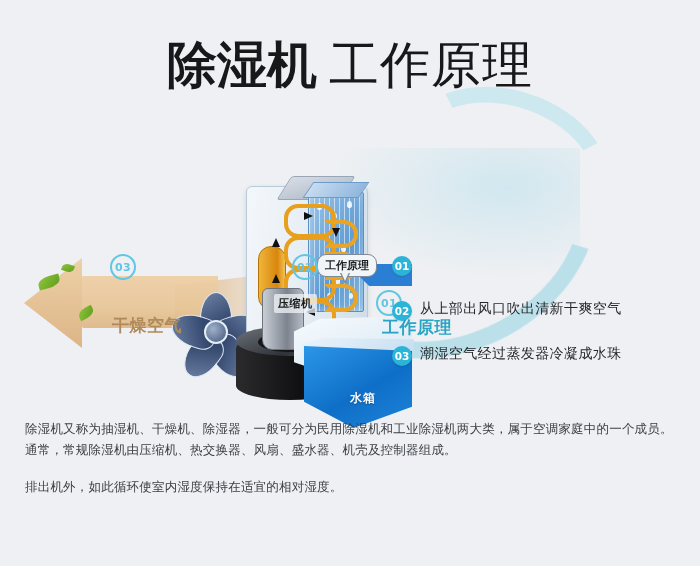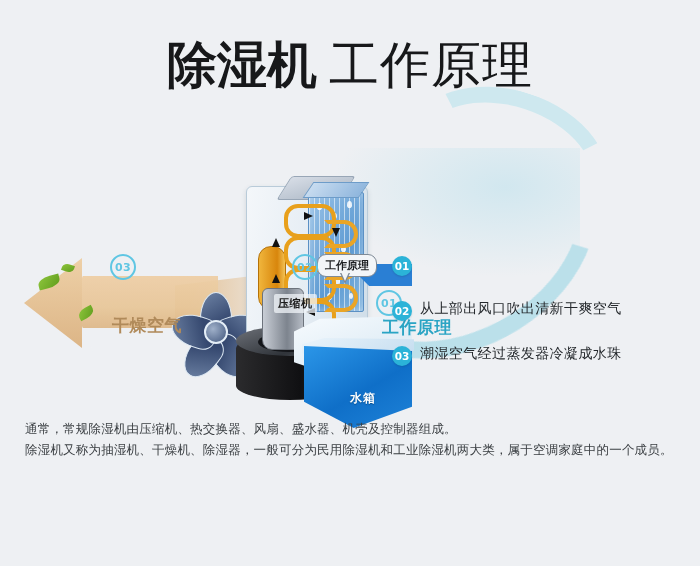--- a/index.html
+++ b/index.html
@@ -395,18 +395,19 @@
     <span class="stext">从上部出风口吹出清新干爽空气</span>
   </div>
   <div class="step">
     <span class="sbadge">03</span>
     <span class="stext">潮湿空气经过蒸发器冷凝成水珠</span>
   </div>
 </div>
 
 <div id="body-text">
   <div class="para">
+    <div class="pline">除湿机又称为抽湿机、干燥机、除湿器，一般可分为民用除湿机和工业除湿机两大类，属于空调家庭中的一个成员。</div>
     <div class="pline">通常，常规除湿机由压缩机、热交换器、风扇、盛水器、机壳及控制器组成。</div>
-    <div class="pline">除湿机又称为抽湿机、干燥机、除湿器，一般可分为民用除湿机和工业除湿机两大类，属于空调家庭中的一个成员。</div>
   </div>
   <div class="para">
+    <div class="pline">排出机外，如此循环使室内湿度保持在适宜的相对湿度。</div>
   </div>
 </div>
 
 </body></html>

